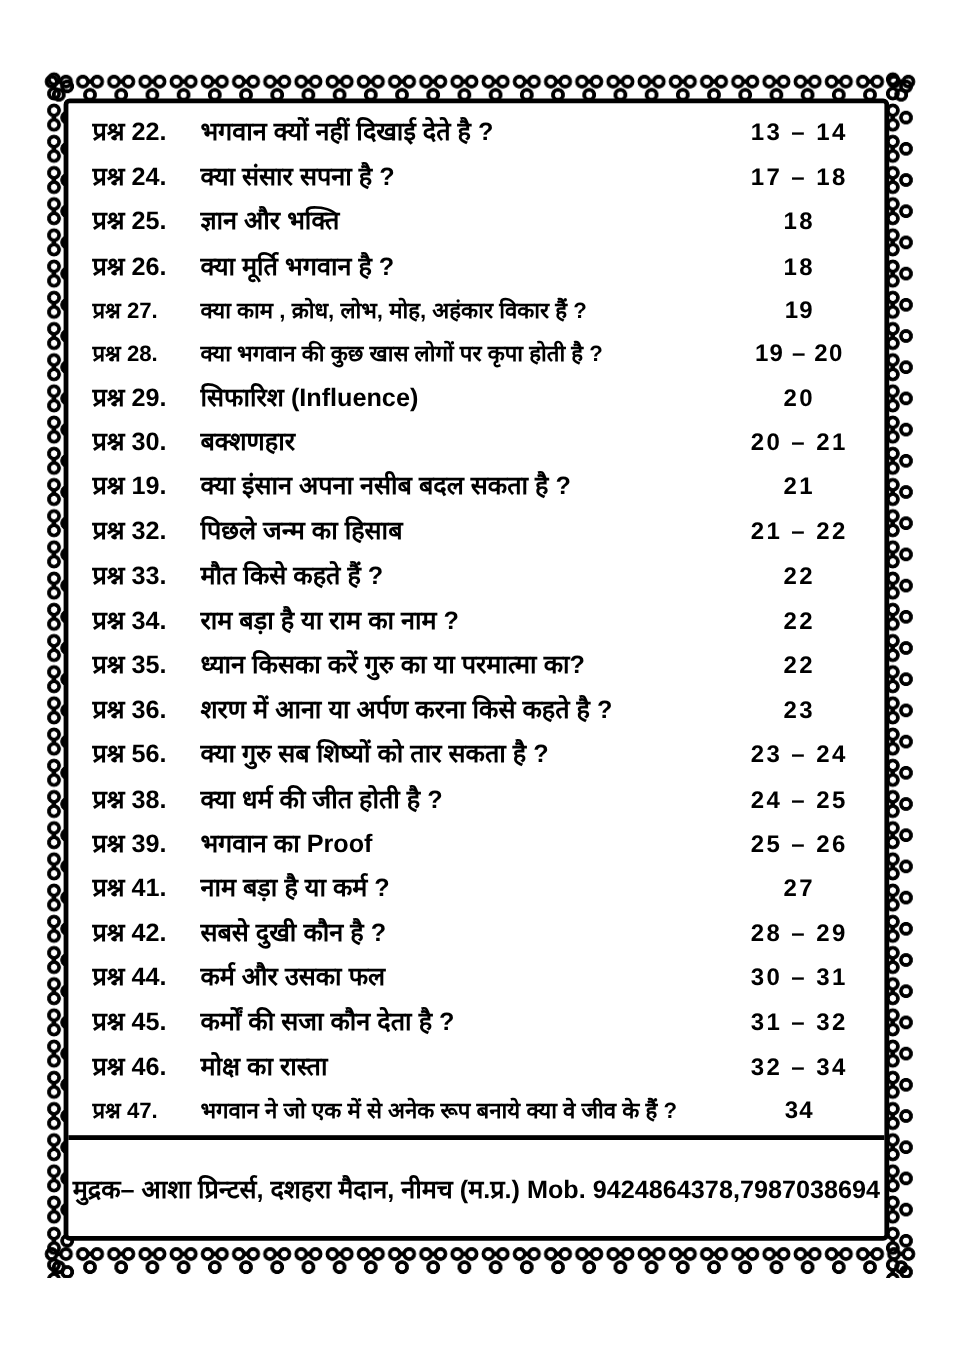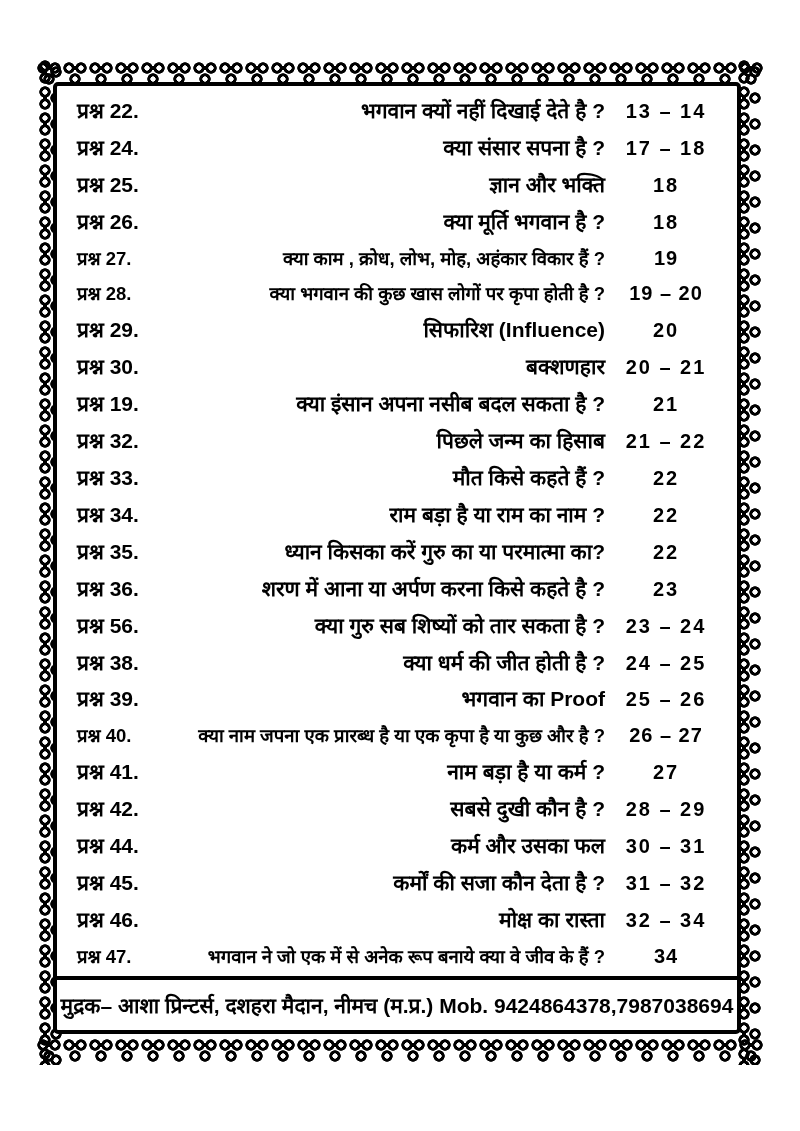--- a/index.html
+++ b/index.html
@@ -45,30 +45,30 @@
   .toc{
     flex:1;display:flex;flex-direction:column;justify-content:space-between;
     padding:13px 10px 8px 20px;min-height:0;
   }
   .row{
     display:flex;align-items:baseline;white-space:nowrap;
     font-weight:bold;font-size:21px;line-height:1.15;
   }
   .row.tight{font-size:18.5px;}
   .qno{flex:0 0 90px;}
-  .title{flex:1 1 auto;min-width:0;overflow:visible;text-align:right;}
+  .title{flex:1 1 auto;min-width:0;overflow:visible;}
   .pages{flex:0 0 122px;letter-spacing:2px;font-size:20px;text-align:center;}
   .row.tight .pages{letter-spacing:1px;}
 
   
   .footer{
     flex:0 0 50px;border-top:4px solid #000;
     display:flex;align-items:center;justify-content:center;
     font-weight:bold;font-size:21px;white-space:nowrap;
-    padding:0 8px;
+    padding:15px 8px;
   }
 </style>
 </head>
 <body>
 
 <div class="orn orn-h orn-top"></div>
 <div class="orn orn-h orn-bottom"></div>
 <div class="orn orn-v orn-left"></div>
 <div class="orn orn-v orn-right"></div>
 
@@ -152,25 +152,20 @@
       </div>
     <div class="row">
         <span class="qno">प्रश्न 38.</span>
         <span class="title">क्या धर्म की जीत होती है ?</span>
         <span class="pages">24 – 25</span>
       </div>
     <div class="row">
         <span class="qno">प्रश्न 39.</span>
         <span class="title">भगवान का Proof</span>
         <span class="pages">25 – 26</span>
-      </div>
-    <div class="row tight">
-        <span class="qno">प्रश्न 40.</span>
-        <span class="title">क्या नाम जपना एक प्रारब्ध है या एक कृपा है या कुछ और है ?</span>
-        <span class="pages">26 – 27</span>
       </div>
     <div class="row">
         <span class="qno">प्रश्न 41.</span>
         <span class="title">नाम बड़ा है या कर्म ?</span>
         <span class="pages">27</span>
       </div>
     <div class="row">
         <span class="qno">प्रश्न 42.</span>
         <span class="title">सबसे दुखी कौन है ?</span>
         <span class="pages">28 – 29</span>

